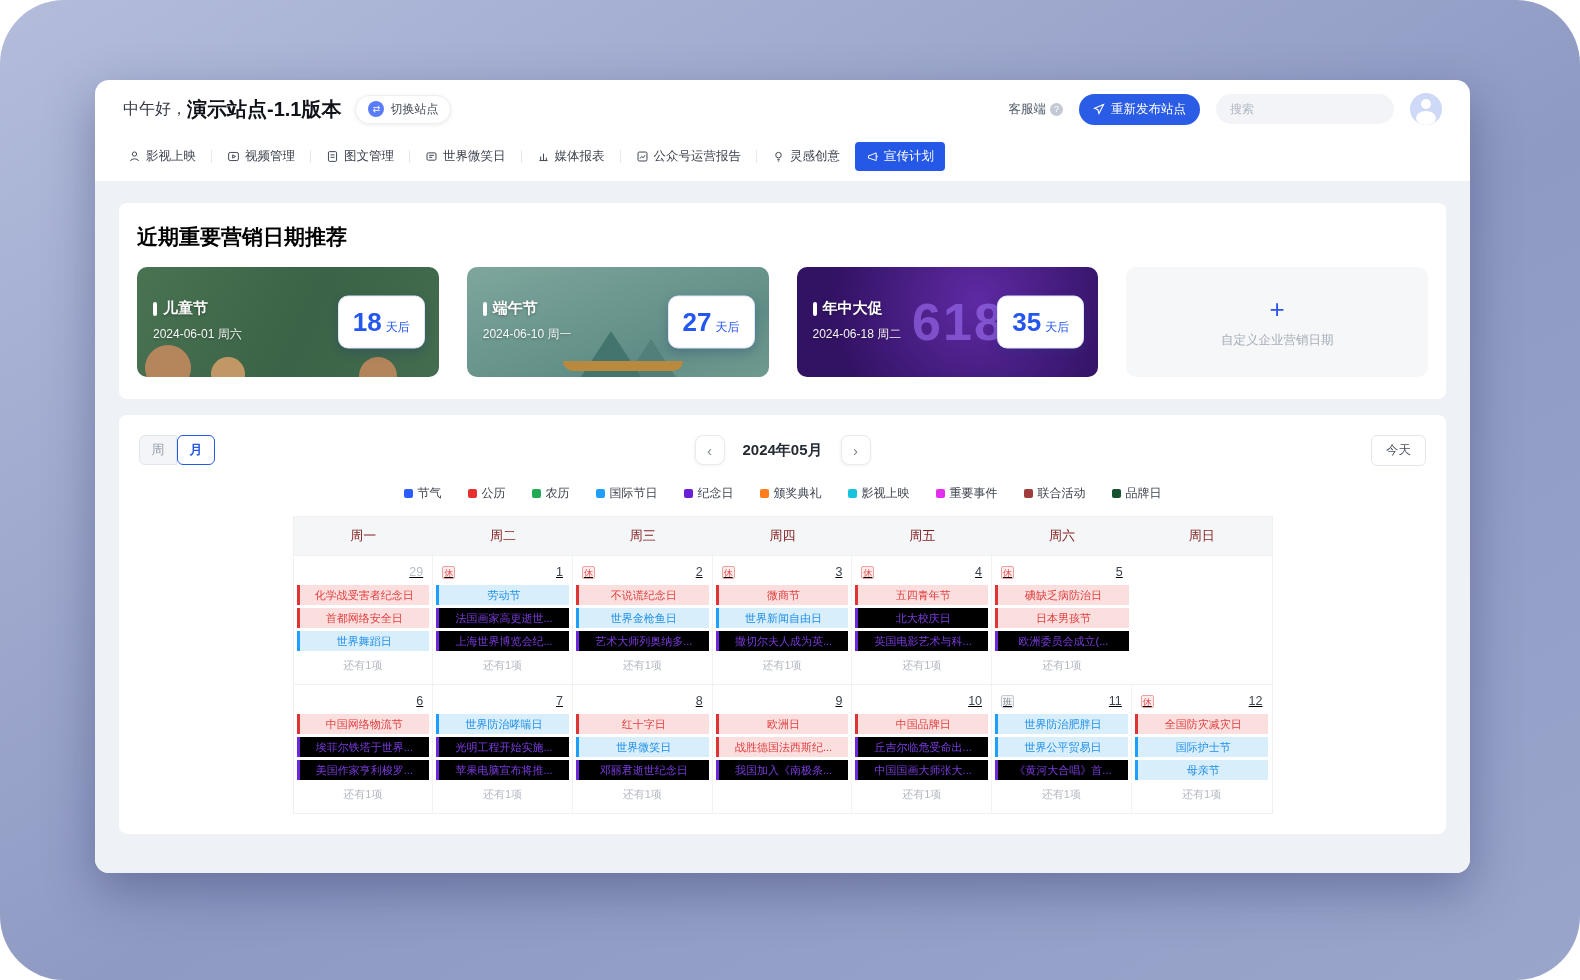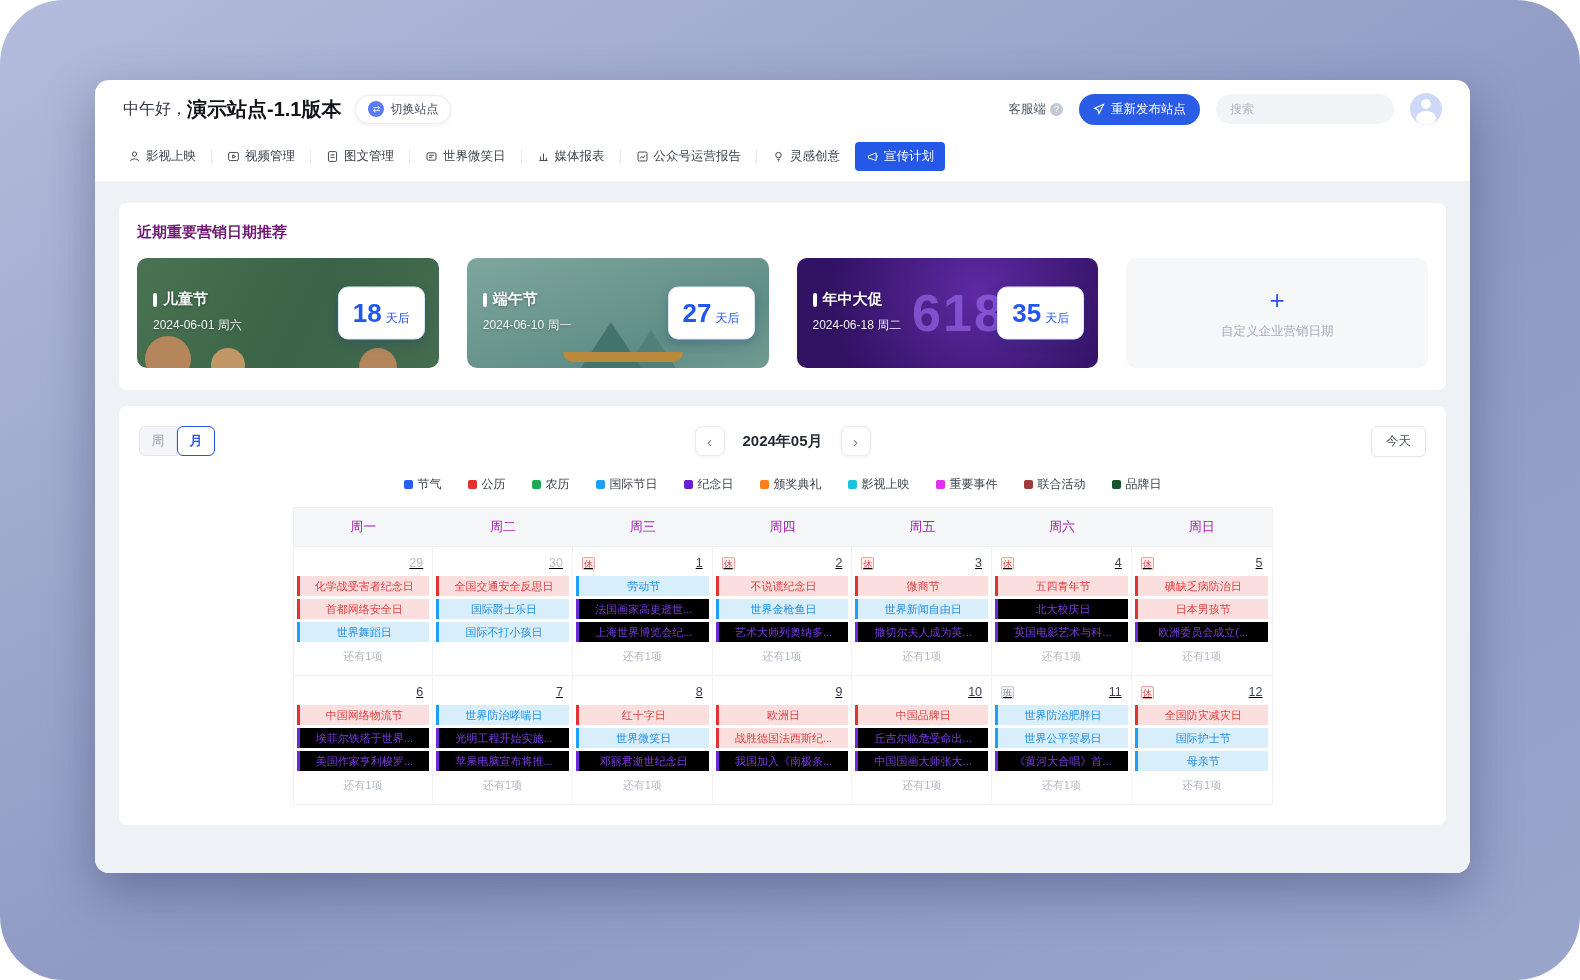--- a/index.html
+++ b/index.html
@@ -31,21 +31,21 @@
   .nav-tab.active { background:#2558e6; color:#fff; }
   .nav-sep { width:1px; height:13px; background:#e6e8ec; }
 
   .subbar-gap { height:6px; background:#eef1f6; }
   .subbar { background:#fff; padding:0 26px; border-bottom:1px solid #f0f2f5; }
   .subtab { display:inline-block; font-size:13px; color:#1f2530; padding:10px 2px 8px; border-bottom:3px solid #2558e6; cursor:pointer; }
 
   .content { background:#eef1f6; padding:16px 24px; height:100%; }
   .card { background:#fff; border-radius:8px; }
   .card.promo { padding:18px 16px 22px; }
-  .sec-title { font-size:15px; font-weight:bold; color:#701a75; margin:2px 0 16px 2px; }
+  .sec-title { font-size:21px; font-weight:bold; color:#000000; margin:2px 0 16px 2px; }
 
   .cards-row { display:flex; gap:28px; padding:0 2px; }
   .mcard { position:relative; flex:1; height:110px; border-radius:10px; overflow:hidden; color:#fff; cursor:pointer; }
   .mcard .art { position:absolute; inset:0; }
   .mcard .info { position:absolute; left:16px; top:32px; }
   .mcard .mname { font-size:15px; font-weight:bold; display:flex; align-items:center; gap:6px; text-shadow:0 1px 3px rgba(0,0,0,.35); }
   .mcard .mname i { width:4px; height:14px; border-radius:2px; background:#fff; }
   .mcard .mdate { font-size:12px; margin-top:8px; opacity:.95; text-shadow:0 1px 3px rgba(0,0,0,.35); }
   .dbadge { position:absolute; right:14px; top:50%; transform:translateY(-50%); background:#fff; border:1px solid #dfe6ff; border-radius:10px; padding:10px 14px; box-shadow:0 4px 10px rgba(30,50,120,.25); display:flex; align-items:baseline; gap:4px; }
   .dbadge .num { font-size:26px; font-weight:bold; color:#2456f0; }
@@ -73,21 +73,21 @@
   .navbtn { width:30px; height:30px; border:1px solid #e8eaee; border-radius:8px; background:#fff; color:#7b8290; font-size:15px; display:flex; align-items:center; justify-content:center; cursor:pointer; box-shadow:0 1px 3px rgba(20,30,60,.05); }
   .mlabel { font-size:15px; font-weight:bold; color:#242a34; }
   .todaybtn { margin-left:auto; border:1px solid #e3e6ec; background:#fff; border-radius:6px; padding:6px 14px; font-size:12.5px; color:#4a515d; cursor:pointer; }
 
   .legend { display:flex; justify-content:center; gap:26px; margin:18px 0 14px; }
   .litem { display:flex; align-items:center; gap:5px; font-size:12px; color:#3c434e; }
   .lsq { width:9px; height:9px; border-radius:2px; }
 
   .cal-table { width:980px; margin:6px auto 0; border:1px solid #eef0f3; }
   .cal-head { display:grid; grid-template-columns:repeat(7,1fr); background:#f5f6f8; }
-  .cal-head div { height:38px; display:flex; align-items:center; justify-content:center; font-size:13px; color:#a21caf; }
+  .cal-head div { height:38px; display:flex; align-items:center; justify-content:center; font-size:13px; color:#7f1d1d; }
   .week { display:grid; grid-template-columns:repeat(7,1fr); border-top:1px solid #eef0f3; }
   .daycell { border-right:1px solid #f0f2f5; padding:5px 2px 4px; min-height:128px; }
   .daycell:last-child { border-right:none; }
   .daterow { display:flex; align-items:center; padding:2px 7px 4px; height:24px;text-decoration:underline; }
   .dnum { margin-left:auto; font-size:12.5px; color:#3c4350; }
   .dnum.muted { color:#b9bec7; }
   .hbadge { width:13px; height:13px; border-radius:2px; font-size:9px; line-height:12px; text-align:center; }
   .hbadge.rest { color:#e04b4b; border:1px solid #eda2a2; background:#fdecec; }
   .hbadge.work { color:#7c828c; border:1px solid #c6cad2; background:#f3f4f6; }
   .ev { height:20px; line-height:20px; margin:0 1px 3px; font-size:11px; text-align:center; overflow:hidden; white-space:nowrap; cursor:pointer; }
@@ -331,28 +331,20 @@
                 <div class="daterow">
                   <span class="dnum muted">29</span>
                 </div>
                 <div class="ev ev-red">化学战受害者纪念日</div>
                 <div class="ev ev-red">首都网络安全日</div>
                 <div class="ev ev-blue">世界舞蹈日</div>
                 <div class="more">还有1项</div>
               </div>
               <div class="daycell">
                 <div class="daterow">
-                  <span class="dnum muted">30</span>
-                </div>
-                <div class="ev ev-red">全国交通安全反思日</div>
-                <div class="ev ev-blue">国际爵士乐日</div>
-                <div class="ev ev-blue">国际不打小孩日</div>
-              </div>
-              <div class="daycell">
-                <div class="daterow">
                   <span class="hbadge rest">休</span>
                   <span class="dnum">1</span>
                 </div>
                 <div class="ev ev-blue">劳动节</div>
                 <div class="ev ev-purple">法国画家高更逝世...</div>
                 <div class="ev ev-purple">上海世界博览会纪...</div>
                 <div class="more">还有1项</div>
               </div>
               <div class="daycell">
                 <div class="daterow">

